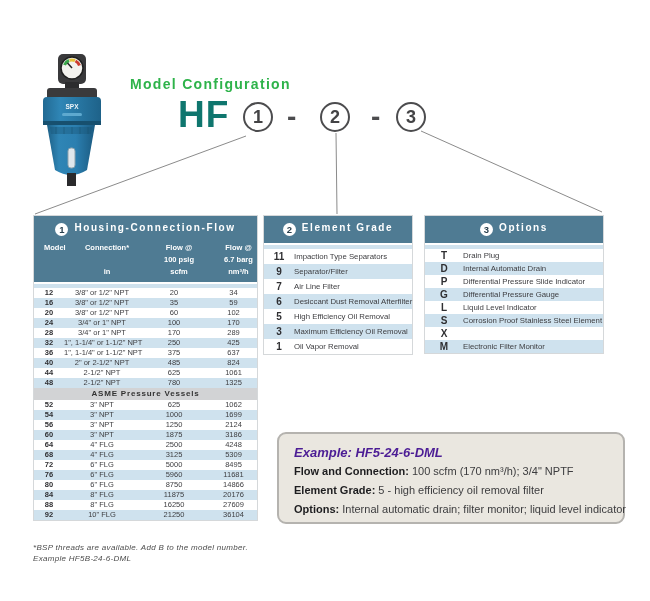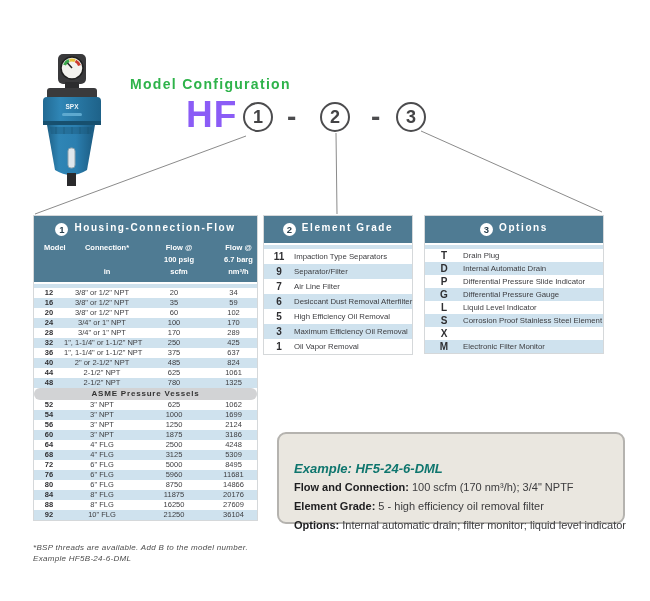--- a/index.html
+++ b/index.html
@@ -8,22 +8,22 @@
     position:relative; width:650px; height:601px; background:#ffffff;
     font-family:"Liberation Sans", sans-serif; overflow:hidden;
   }
 
   
   .green-title {
     position:absolute; left:130px; top:76px;
     font-size:14px; font-weight:bold; letter-spacing:1.3px; color:#2eb34a;
   }
   .hf-prefix {
-    position:absolute; left:186px; top:94px;
-    font-size:37px; font-weight:bold; letter-spacing:1px; color:#8b5cf6;
+    position:absolute; left:178px; top:94px;
+    font-size:37px; font-weight:bold; letter-spacing:1px; color:#0f766e;
   }
   .code-circle {
     position:absolute; width:30px; height:30px; top:102px;
     border:2px solid #4c4c4e; border-radius:50%; background:#fff;
     text-align:center; line-height:26px; font-size:18px; font-weight:bold; color:#434345;
   }
   .cc1 { left:243px; } .cc2 { left:320px; } .cc3 { left:396px; }
   .code-dash {
     position:absolute; top:100px; font-size:28px; font-weight:bold; color:#4c4c4e; line-height:34px;
   }
@@ -50,21 +50,21 @@
   
   .t1 { left:33px; top:215px; width:225px; }
   .t1-cols { display:grid; grid-template-columns:30px 76px 68px 51px; padding:6px 0 4px 0; }
   .t1h { text-align:center; font-size:7.5px; font-weight:bold;margin-left:10px; }
   .t1h .hl { height:12px; line-height:12px; white-space:nowrap; }
   .t1-row { display:grid; grid-template-columns:30px 76px 68px 51px; height:10px; }
   .t1-row .c { text-align:center; font-size:7.5px; line-height:10px; color:#3d3d40; white-space:nowrap; }
   .t1-row .m { font-weight:bold; color:#2f2f32; }
   .asme-band {
     height:12px; line-height:12px; background:#d2d3d5; text-align:center;
-    font-size:8px; font-weight:bold; letter-spacing:0.8px; color:#333;border-radius:6px;
+    font-size:8px; font-weight:bold; letter-spacing:0.8px; color:#333;
   }
 
   
   .t2 { left:263px; top:215px; width:150px; }
   .t3 { left:424px; top:215px; width:180px; }
   .t2 .tbl-title, .t3 .tbl-title { padding-bottom:7px; }
   .t2-row { display:grid; grid-template-columns:30px 1fr; height:15px; }
   .t3-row { display:grid; grid-template-columns:38px 1fr; height:13px; }
   .t2-row .code, .t3-row .code {
     text-align:center; font-size:10px; font-weight:bold; color:#2f2f32;
@@ -72,21 +72,21 @@
   .t2-row .code { line-height:15px; } .t3-row .code { line-height:13px; }
   .t2-row .lbl, .t3-row .lbl { font-size:7.8px; color:#3d3d40; white-space:nowrap; }
   .t2-row .lbl { line-height:15px; } .t3-row .lbl { line-height:13px; }
 
   
   .example-box {
     position:absolute; left:277px; top:432px; width:348px; height:92px;
     background:#eae7e0; border:2px solid #b5b3af; border-radius:9px;
     padding:11px 15px;
   }
-  .example-title { font-size:13px; font-weight:bold; font-style:italic; color:#0f766e;margin-top:16px; }
+  .example-title { font-size:13px; font-weight:bold; font-style:italic; color:#4c1d95; }
   .example-line { margin-top:4px; font-size:11px; color:#3c3c3e; line-height:15px; white-space:nowrap; }
   .example-line:first-of-type { margin-top:11px; }
   .example-line b { color:#1d1d1f; }
 
   
   .footnote {
     position:absolute; left:33px; top:542px; width:250px;
     font-size:8px; font-style:italic; color:#4c4c4c; line-height:11px; letter-spacing:0.3px;
   }
 </style>

